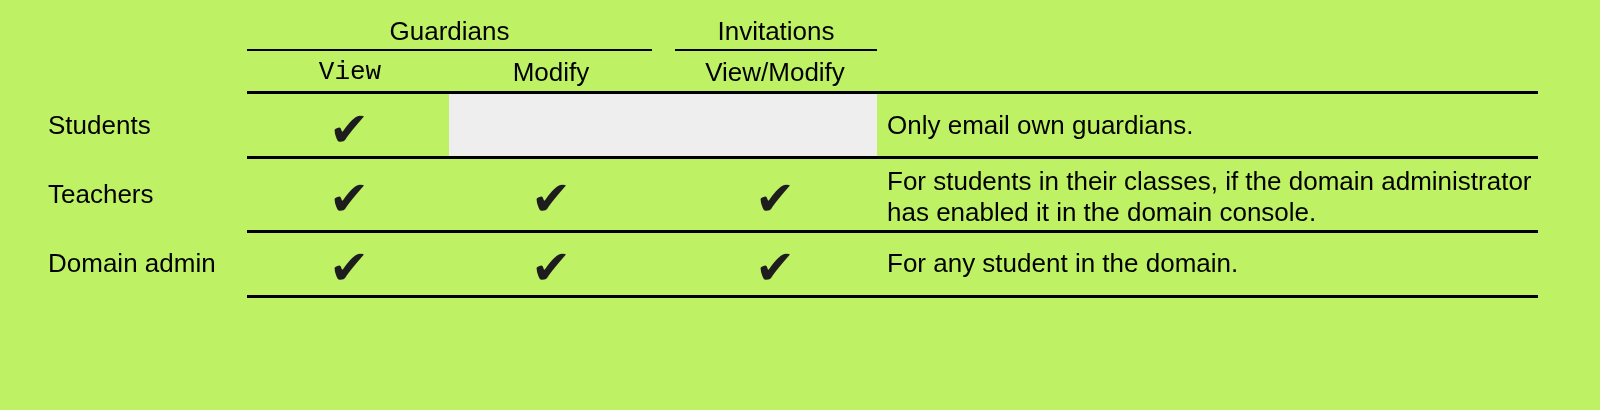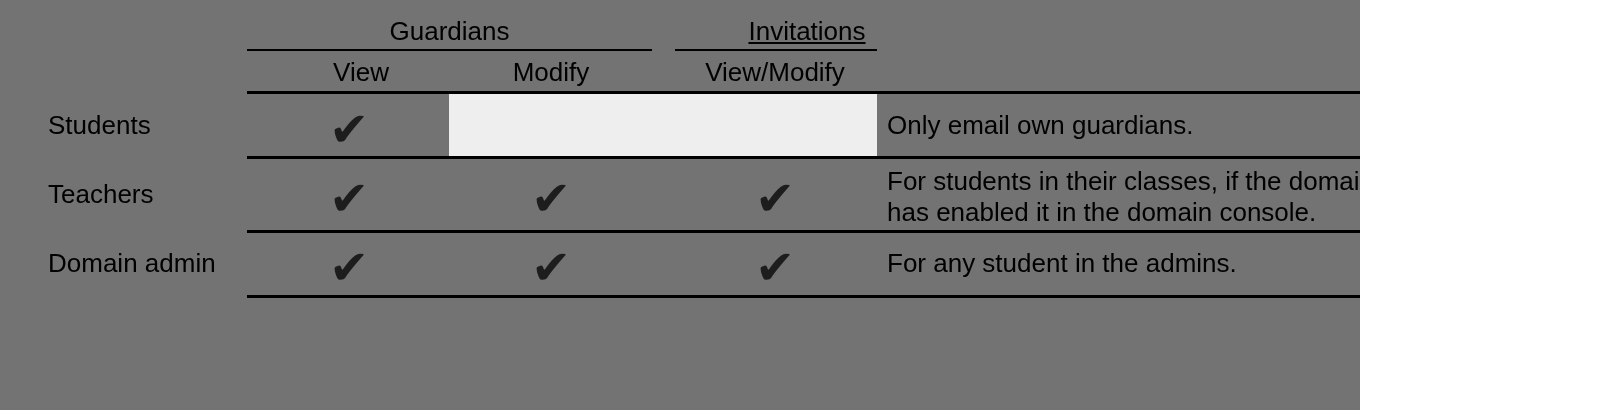--- a/index.html
+++ b/index.html
@@ -1,38 +1,38 @@
 <!DOCTYPE html>
 <html><head>
 <meta charset="utf-8">
 <style>
   html, body { margin: 0; padding: 0; background: #ffffff; }
   .canvas {
     position: relative;
-    width: 1360px;
+    width: 1600px;
     height: 410px;
-    background: #737373;
+    background: #bef264;
     font-family: "Liberation Sans", "DejaVu Sans", sans-serif;
     color: #000000;
     overflow: hidden;
   }
   .txt { position: absolute; font-size: 26px; line-height: 30px; white-space: nowrap; }
   .center { text-align: center; }
 
   
   .g-guardians   { left: 247px; top: 16px; width: 405px; }
-  .g-invitations { left: 706px; top: 16px; width: 202px; text-decoration: underline; }
+  .g-invitations { left: 675px; top: 16px; width: 202px; }
 
   
   .gline { position: absolute; height: 2px; background: #000000; top: 49px; }
   .gl-guardians   { left: 247px; width: 405px; }
   .gl-invitations { left: 675px; width: 202px; }
 
   
-  .c-view       { left: 259px; top: 57px; width: 204px; }
+  .c-view       { left: 248px; top: 57px; width: 204px; font-family: Liberation Mono, monospace; }
   .c-modify     { left: 445px; top: 57px; width: 212px; }
   .c-viewmodify { left: 666px; top: 57px; width: 218px; }
 
   
   .hline { position: absolute; left: 247px; width: 1291px; height: 3px; background: #000000; }
   .hl-1 { top: 91px; }
   .hl-2 { top: 156px; }
   .hl-3 { top: 230px; }
   .hl-4 { top: 295px; }
 
@@ -99,16 +99,16 @@
   <div class="txt role role-teachers">Teachers</div>
   <div class="check col-view row-2">✔</div>
   <div class="check col-modify row-2">✔</div>
   <div class="check col-vm row-2">✔</div>
   <div class="desc desc-teachers">For students in their classes, if the domain administrator has enabled it in the domain console.</div>
 
   <div class="txt role role-domain">Domain admin</div>
   <div class="check col-view row-3">✔</div>
   <div class="check col-modify row-3">✔</div>
   <div class="check col-vm row-3">✔</div>
-  <div class="desc desc-domain">For any student in the admins.</div>
+  <div class="desc desc-domain">For any student in the domain.</div>
 
 
 </div>
 
 </body></html>

